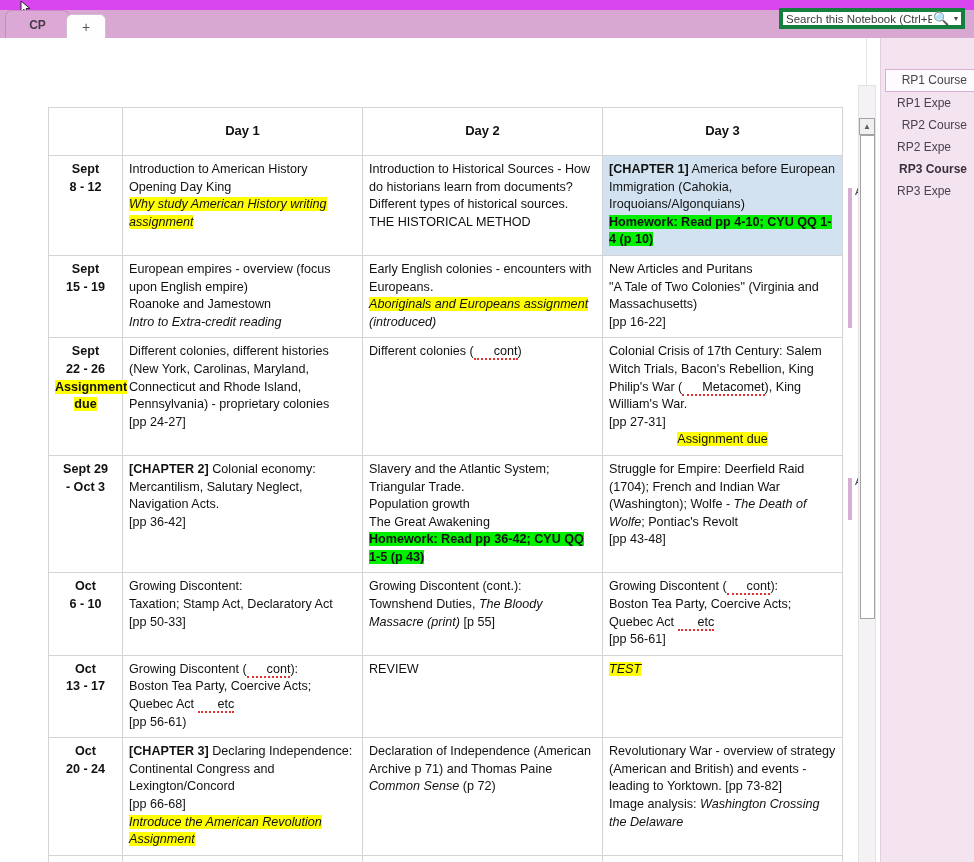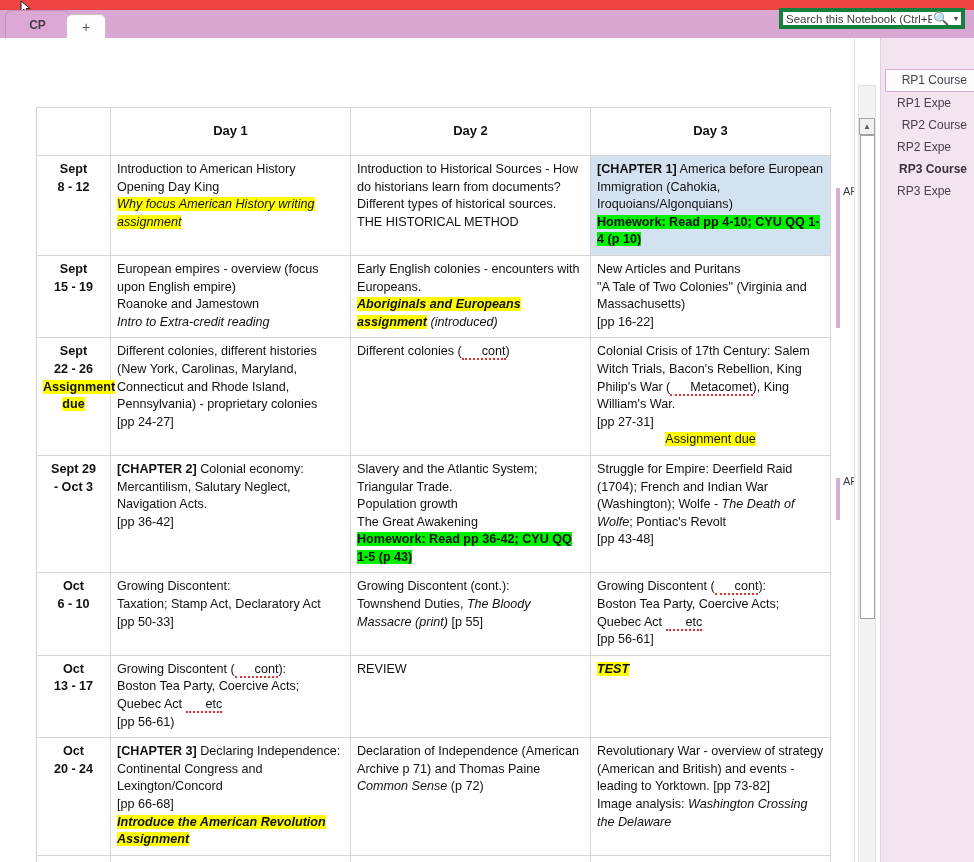--- a/index.html
+++ b/index.html
@@ -7,21 +7,21 @@
     margin: 0; padding: 0;
     width: 974px; height: 862px;
     overflow: hidden;
     background: #ffffff;
     font-family: "Liberation Sans", sans-serif;
   }
 
   
   #top-bar {
     position: absolute; left: 0; top: 0; width: 974px; height: 38px;
-    background: #ef4444;
+    background: #d946ef;
   }
   #tab-strip {
     position: absolute; left: 0; top: 10px; width: 974px; height: 28px;
     background: #d9a8d2;
   }
   .section-tab {
     position: absolute; left: 5px; top: 0px; width: 65px; height: 28px;
     background: #dca9d6;
     border-top-left-radius: 7px; border-top-right-radius: 7px;
     border: 1px solid #c88ec1; border-bottom: none;
@@ -52,21 +52,21 @@
     position: absolute; left: 20px; top: 0px; width: 14px; height: 16px;
     pointer-events: none;
   }
 
   
   #body-area {
     position: absolute; left: 0; top: 38px; width: 974px; height: 824px;
     background: #ffffff;
   }
   #canvas-frame {
-    position: absolute; left: 0; top: 0; width: 855px; height: 824px;
+    position: absolute; left: 12px; top: 0; width: 855px; height: 824px;
     background: #ffffff; overflow: hidden;
     border-right: 1px solid #e9e2e8;
   }
   #full-page-btn {
     position: absolute; left: 850px; top: 52px; width: 18px; height: 18px;
     color: #5a5a5a; font-size: 13px; cursor: pointer;
     display: flex; align-items: center; justify-content: center;
   }
 
   
@@ -133,21 +133,21 @@
   col.c-day  { width: 240px; }
   td.datecell {
     text-align: center; font-weight: bold; font-size: 12.6px;
     background: #ffffff !important;
     margin-top: 30px;
   }
   .hl-yellow { background: #ffff00; }
   .hl-green  { background: #00f000; font-weight: bold; }
   .it { font-style: italic; }
   .bd { font-weight: bold; }
-  .bi { font-weight: bold; font-style: italic; }
+  .bi { font-weight: normal; font-style: italic; }
   .sp-err { border-bottom: 2px dotted #e03030; padding-left: 20px; }
   .center { text-align: center; }
 
   tr.row-blue  td:not(.datecell) { background: #bcd6ea; }
   tr.row-peach td:not(.datecell) { background: #fce3d1; }
   tr.row-green td:not(.datecell) { background: #c7dfb4; }
   td.cell-sel { background: #d3e2f0 !important; }
 
   
   .ap-note {
@@ -204,21 +204,21 @@
       </thead>
       <tbody id="table-body">
           <tr class="row-white">
             <td class="datecell">
               <div>Sept</div>
               <div>8 - 12</div>
             </td>
             <td>
               <div><span class="">Introduction to American History</span></div>
               <div><span class="">Opening Day King</span></div>
-              <div><span class="hl-yellow it">Why focus American History writing assignment</span></div>
+              <div><span class="hl-yellow it">Why study American History writing assignment</span></div>
             </td>
             <td>
               <div><span class="">Introduction to Historical Sources - How do historians learn from documents? Different types of historical sources.  THE HISTORICAL METHOD</span></div>
             </td>
             <td class="cell-sel">
               <div><span class="bd">[CHAPTER 1]</span><span class=""> America before European Immigration (Cahokia, Iroquoians/Algonquians)</span></div>
               <div><span class="hl-green">Homework: Read pp 4-10; CYU QQ 1-4 (p 10)</span></div>
             </td>
           </tr>
           <tr class="row-blue">

